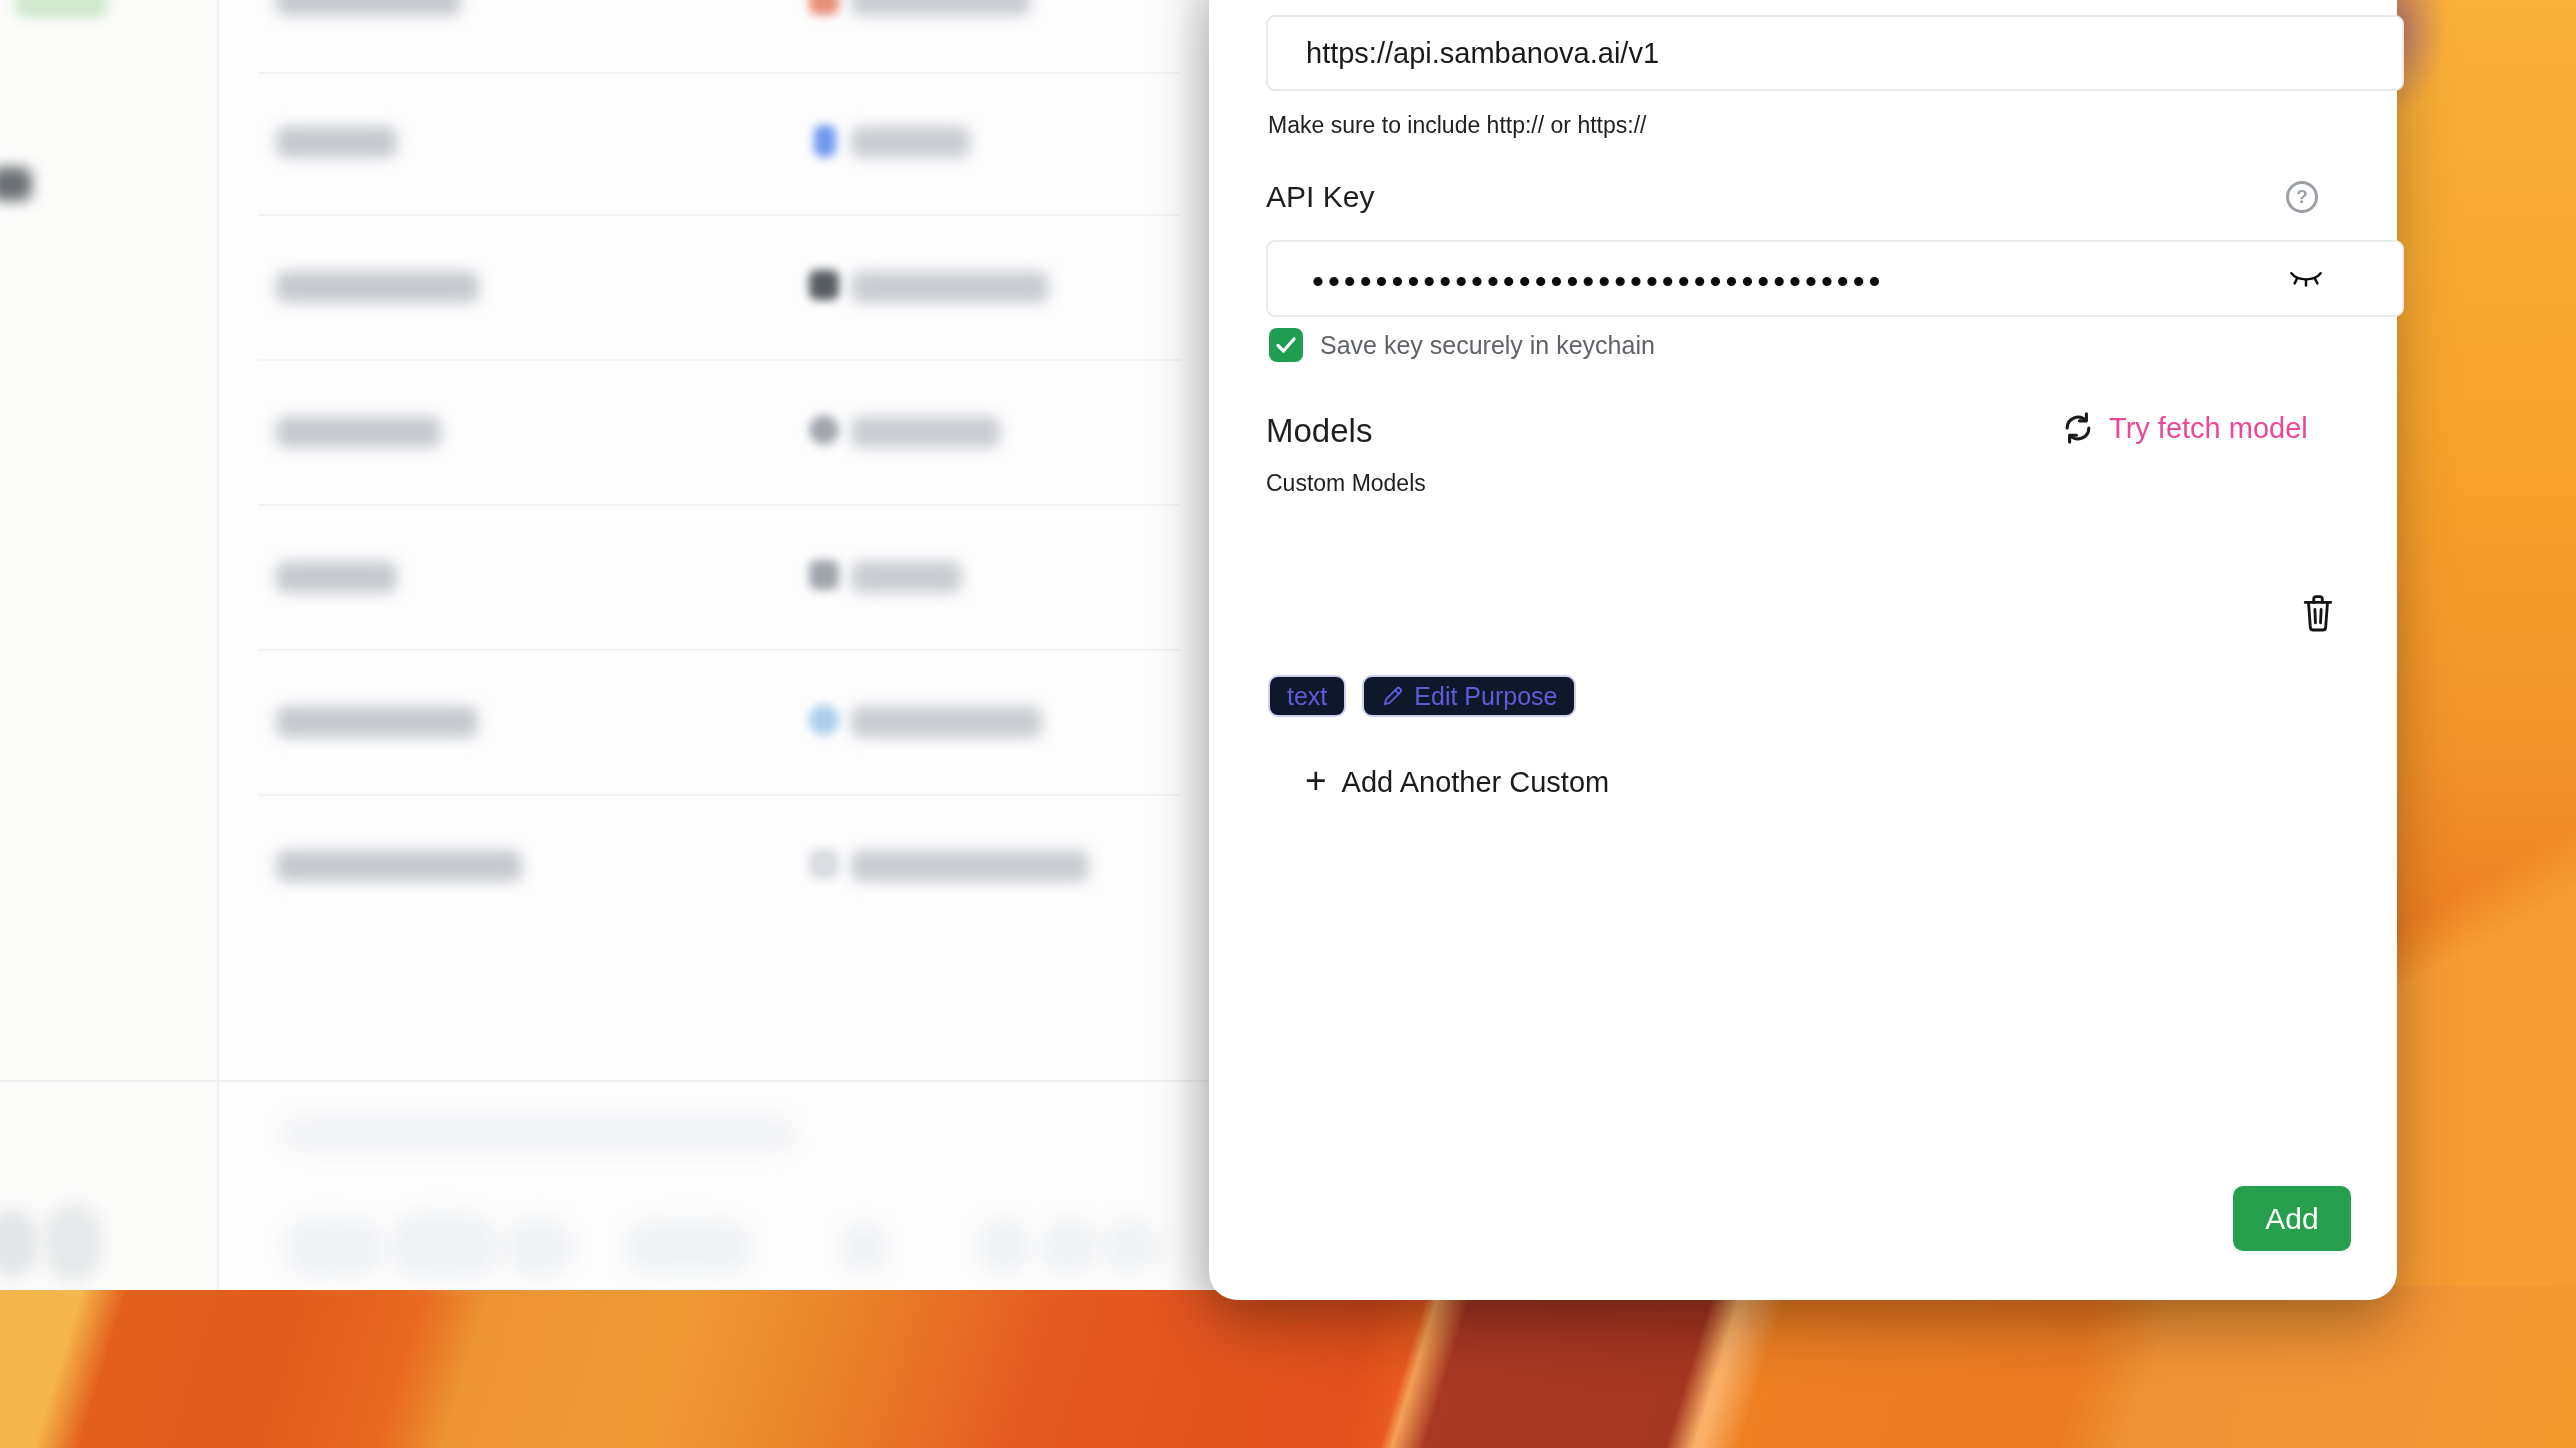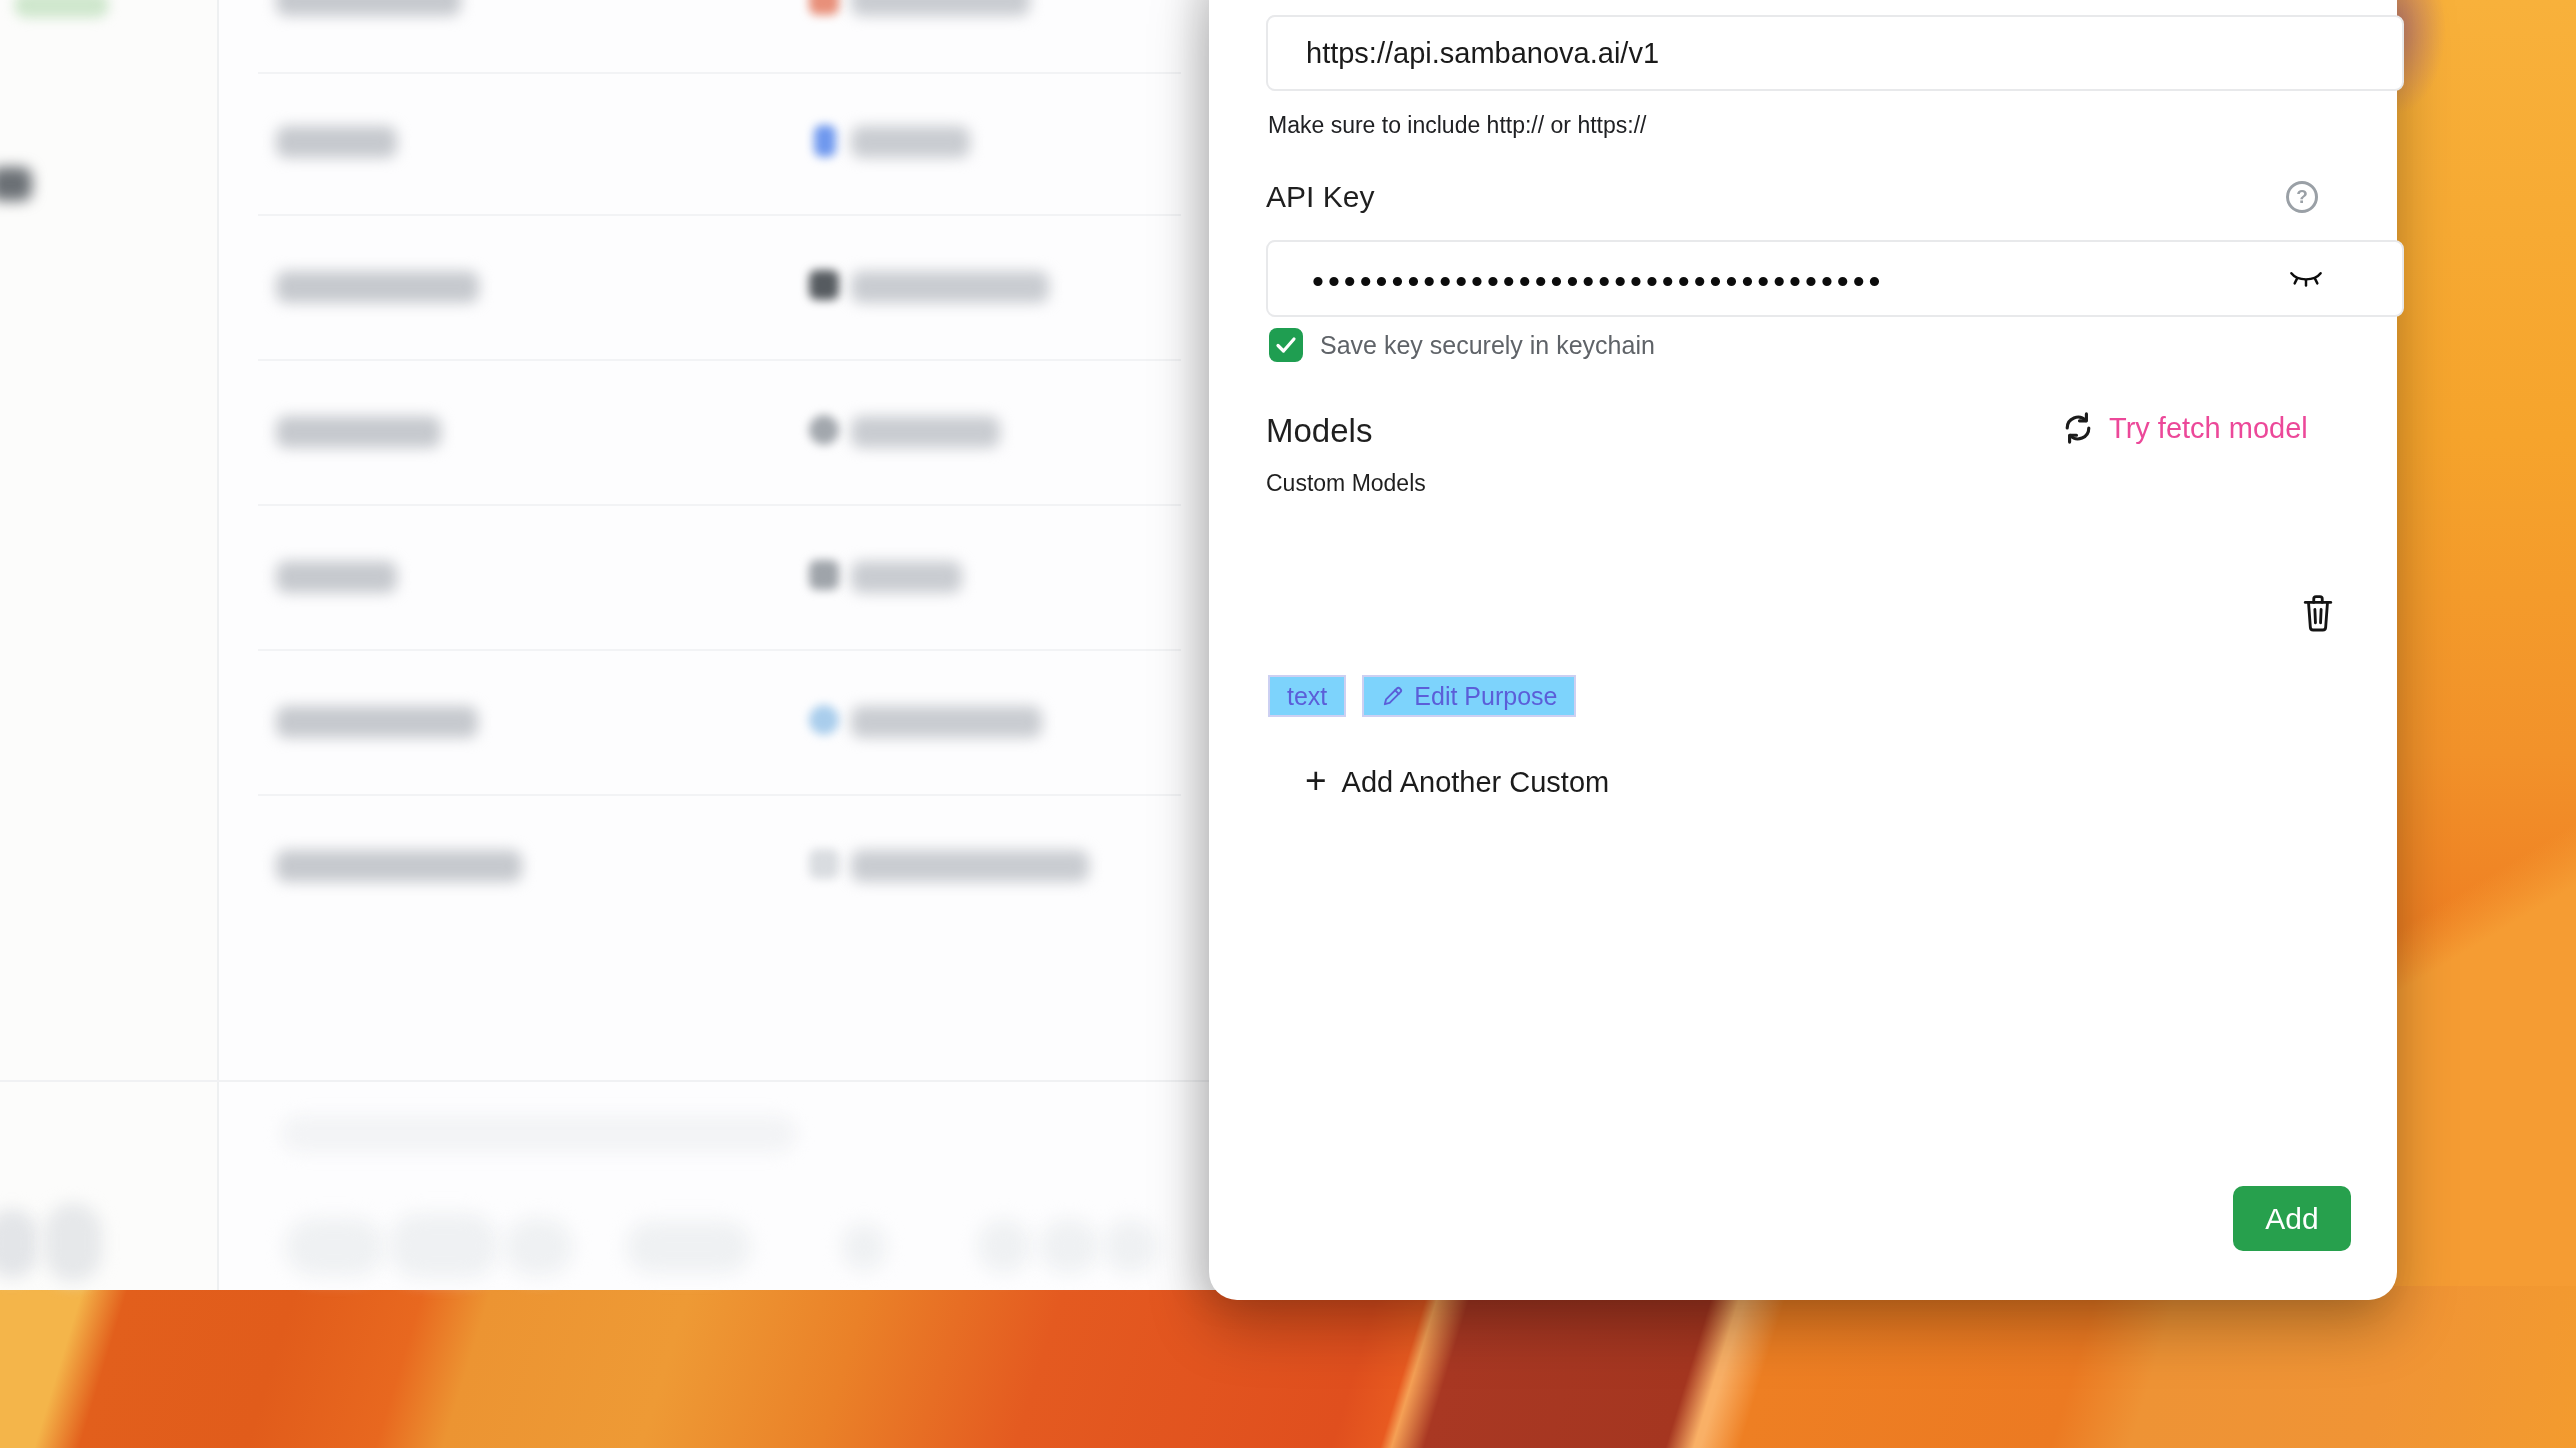--- a/index.html
+++ b/index.html
@@ -64,23 +64,23 @@
   .eye-icon{position:absolute;left:1080px;top:298px;width:34px;height:22px;}
   .chk-row{position:absolute;left:60px;top:358px;display:flex;align-items:center;gap:17px;}
   .checkbox{width:34px;height:34px;border-radius:8px;background:var(--checkbox-green,#1f9e51);display:flex;align-items:center;justify-content:center;}
   .chk-label{font-size:25px;color:#5f6368;}
   .fetch-row{position:absolute;left:851px;top:440px;display:flex;align-items:center;gap:13px;cursor:pointer;}
   .fetch-label{font-size:29px;color:#ec4899;}
   #model-input{top:613px;width:1010px;height:73px;border-radius:10px;font-size:28px;border-color:#e4e5e8;}
   .trash-btn{position:absolute;left:1092px;top:623px;width:34px;height:40px;}
   .badge-row{position:absolute;left:59px;top:705px;display:flex;gap:16px;}
   .badge{
-    height:42px;box-sizing:border-box;border:2px solid var(--badge-border,#cdd0f2);border-radius:0;
+    height:42px;box-sizing:border-box;border:2px solid var(--badge-border,#cdd0f2);border-radius:10px;
     color:var(--badge-indigo,#5b5ed8);font-size:25px;display:flex;align-items:center;gap:10px;
-    padding:0 17px;background:#7dd3fc;
+    padding:0 17px;background:#0f172a;
   }
   .add-another{position:absolute;left:96px;top:794px;display:flex;align-items:center;gap:15px;cursor:pointer;}
   .plus-glyph{font-size:37px;font-weight:400;color:#1b1b1b;line-height:40px;margin-top:-3px;}
   .add-another-label{font-size:29px;font-weight:500;color:#1b1b1b;}
   .add-btn{
     position:absolute;left:1024px;top:1216px;width:118px;height:65px;border:none;border-radius:10px;
     background:var(--accent-green,#27a04d);color:#fff;font-size:30px;font-weight:500;
     font-family:"Liberation Sans",sans-serif;cursor:pointer;padding-left:6px;
   }
 </style>

